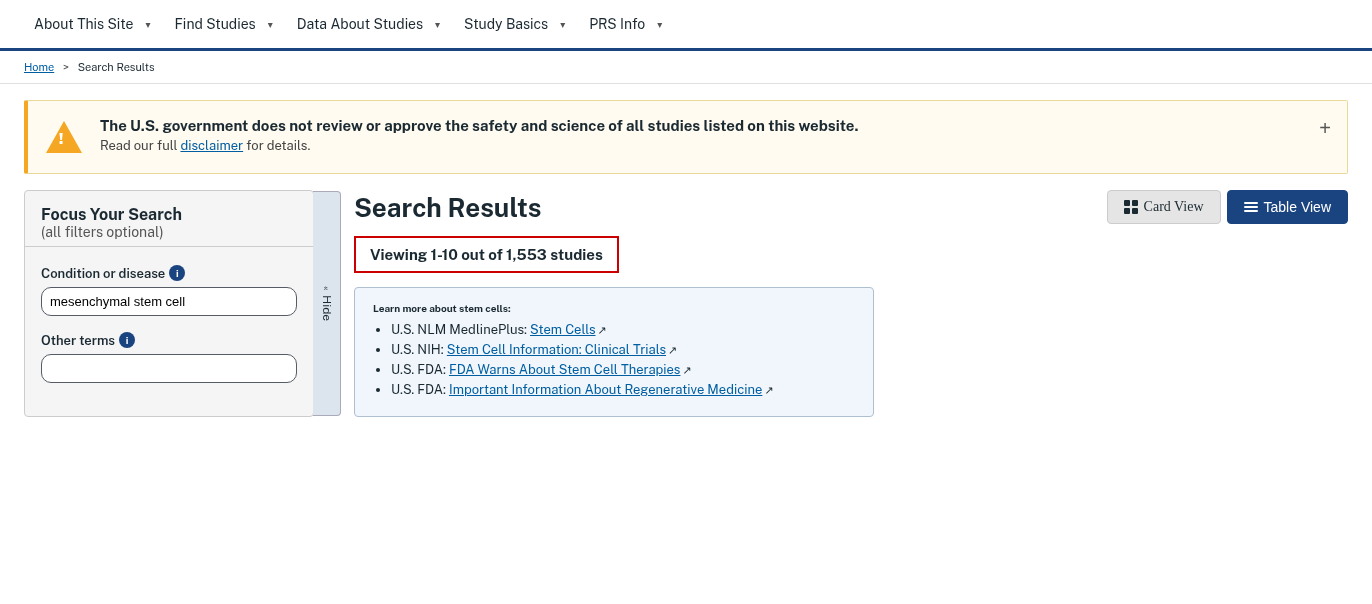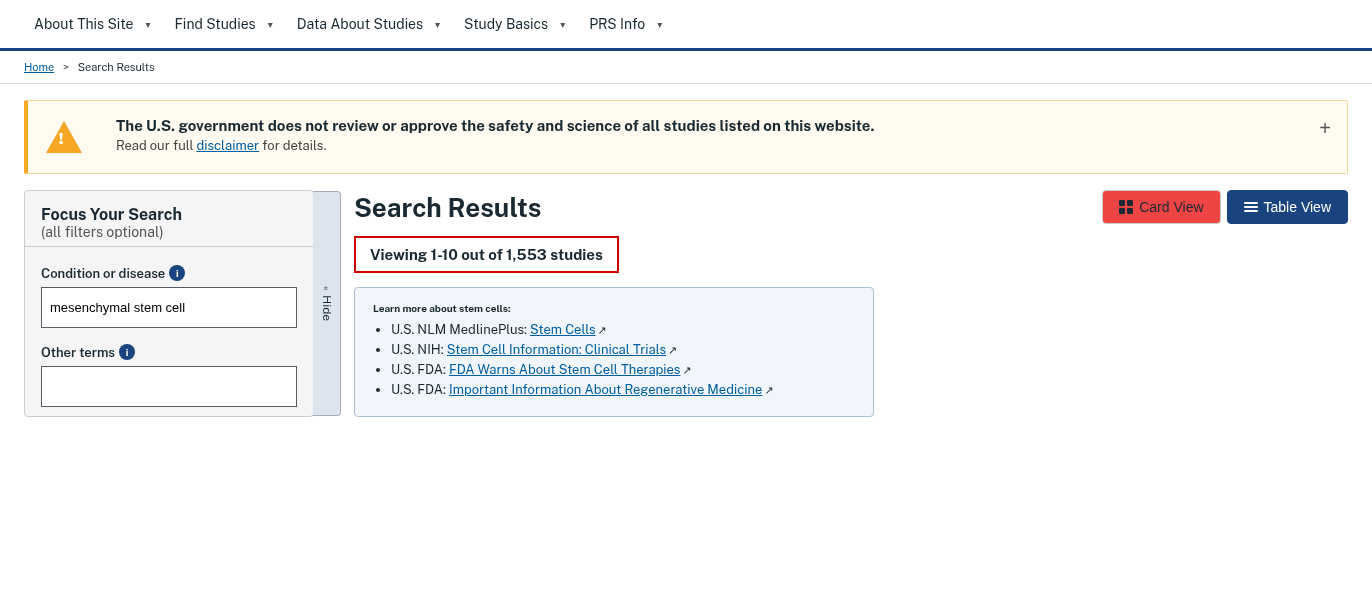--- a/index.html
+++ b/index.html
@@ -60,21 +60,21 @@
 
     
     .banner {
       background: #fffbf0;
       border: 1px solid #e8d89a;
       border-left: 4px solid #f5a623;
       margin: 16px 24px;
       padding: 16px 40px 16px 16px;
       display: flex;
       align-items: flex-start;
-      gap: 32px;
+      gap: 16px;
       position: relative;
       border-radius: 2px;
     }
     .banner-icon {
       width: 40px;
       height: 40px;
       flex-shrink: 0;
       display: flex;
       align-items: center;
       justify-content: center;
@@ -194,23 +194,23 @@
       height: 16px;
       border-radius: 50%;
       background: #1a4480;
       color: #fff;
       font-size: 10px;
       font-weight: 700;
       cursor: pointer;
     }
     .field-input {
       width: 100%;
-      padding: 12px 8px;
+      padding: 6px 8px;
       border: 1px solid #565c65;
-      border-radius: 0;
+      border-radius: 10px;
       font-size: 13px;
       background: #fff;
     }
 
     
     .results-area {
       flex: 1;
       padding: 0 0 0 24px;
     }
     .results-header {
@@ -233,22 +233,23 @@
       align-items: center;
       gap: 6px;
       padding: 8px 16px;
       border-radius: 4px;
       cursor: pointer;
       font-size: 14px;
       font-weight: 500;
       border: 1px solid #ccc;
     }
     .view-btn-card {
-      background: #ef4444;
-      color: #1b2a32;
+      background: #e5e5e5;
+      color: #1b2a32;
+      font-family: Liberation Serif, serif;
     }
     .view-btn-table {
       background: #1a4480;
       color: #fff;
       border-color: #1a4480;
     }
 
     
     .viewing-count {
       display: inline-block;

